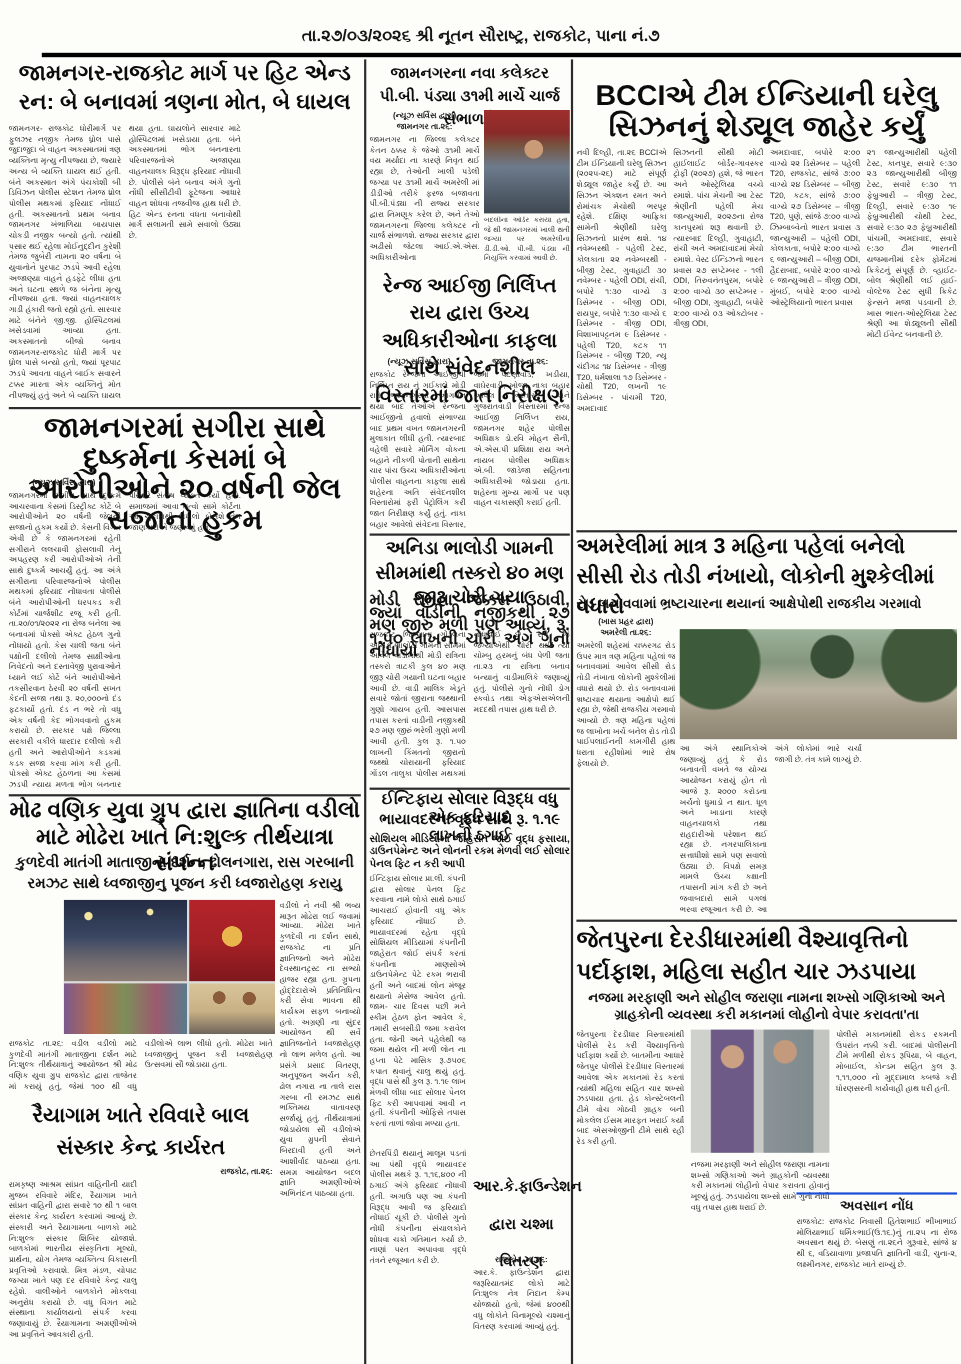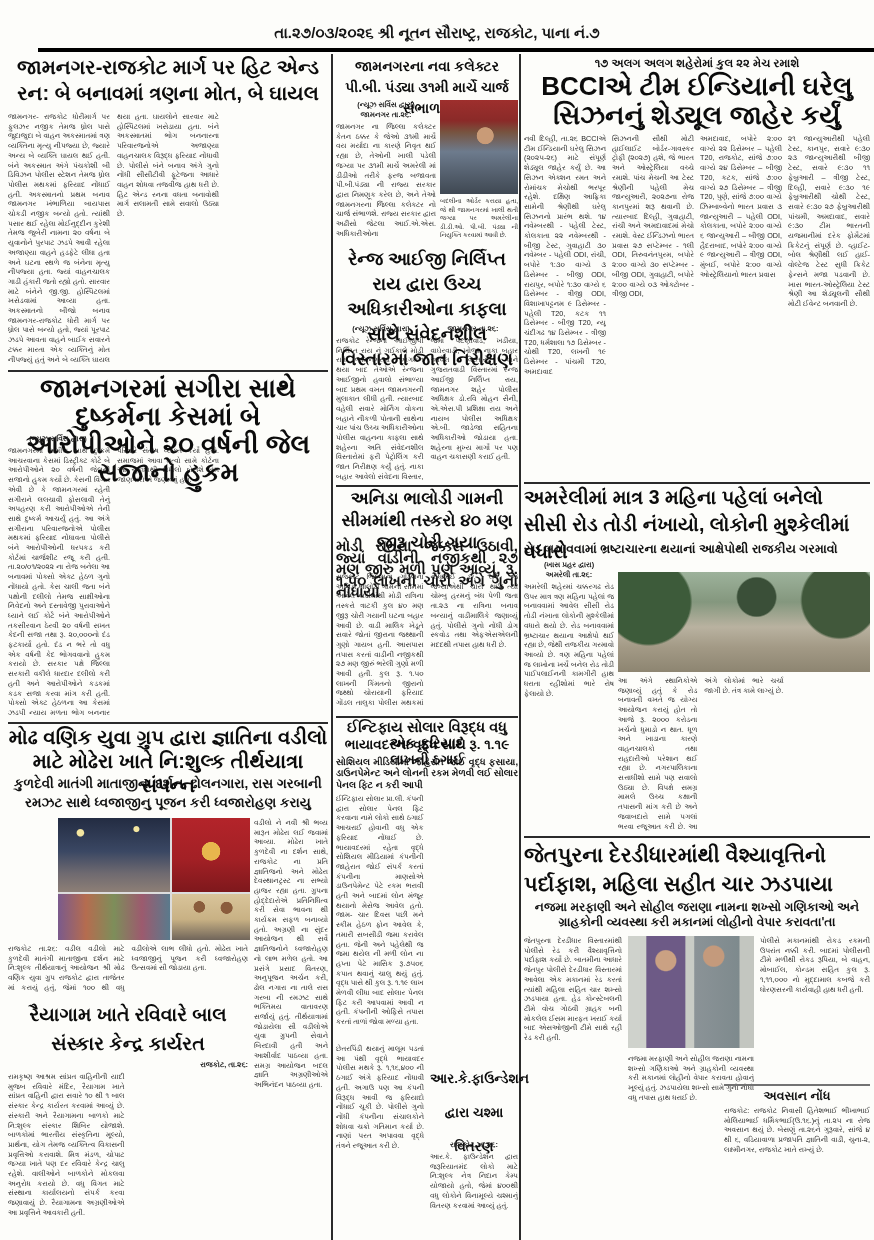--- a/index.html
+++ b/index.html
@@ -35,21 +35,21 @@
   .tile{position:absolute;}
   .t-night{background:radial-gradient(circle at 20% 20%,#f4e6a0 3%,rgba(0,0,0,0) 4%),
            radial-gradient(circle at 70% 15%,#f4e6a0 2.5%,rgba(0,0,0,0) 3.5%),
            linear-gradient(180deg,#232c42 0%,#3a4763 45%,#6f6a70 75%,#8d7f76 100%);}
   .t-deity{background:radial-gradient(circle at 50% 45%,#e8b64d 16%,rgba(0,0,0,0) 17%),
            linear-gradient(180deg,#b3242a 0%,#a32025 55%,#7e181c 100%);}
   .t-crowd{background:linear-gradient(90deg,#7a5a8c 0%,#b56c4f 25%,#7d8e5a 50%,#9c5a6e 75%,#5a7a8c 100%);}
   .t-men{background:radial-gradient(circle at 35% 28%,#8a5c3c 9%,rgba(0,0,0,0) 10%),
          radial-gradient(circle at 70% 30%,#8a5c3c 9%,rgba(0,0,0,0) 10%),
          linear-gradient(180deg,#d9c49a 0%,#c8b184 55%,#70655a 100%);}
-  .obit{border-top:2px solid #737373;}
+  .obit{border-top:2px solid #1d4ed8;}
   .obit-title{font-weight:800;font-size:12.5px;text-align:center;padding:3px 0 2px;}
 </style>
 </head>
 <body>
 
 <div id="page">
 
   <div class="abs center" style="top:24px;left:0;width:874px;font-size:15px;font-weight:800;">તા.૨૭/૦૩/૨૦૨૬ શ્રી નૂતન સૌરાષ્ટ્ર, રાજકોટ, પાના નં.૭</div>
   <div class="abs thick" style="top:48px;left:38px;width:836px;"></div>
 
@@ -106,21 +106,20 @@
   <div class="abs hl center" style="top:719px;left:336px;width:182px;font-size:14.5px;line-height:16px;">ઈન્ટિફાય સોલાર વિરૂદ્ધ વધુ એક ફરિયાદ</div>
   <div class="abs hl center" style="top:737px;left:336px;width:182px;font-size:13.5px;line-height:15px;">ભાયાવદરના વૃદ્ધ સાથે રૂ. ૧.૧૯ લાખની ઠગાઈ</div>
   <div class="abs sub" style="top:756px;left:336px;width:182px;font-size:9.4px;line-height:11.4px;text-align:justify;">સોશિયલ મીડિયામાં જાહેરાત જોઈ વૃદ્ધ ફસાયા, ડાઉનપેમેન્ટ અને લોનની રકમ મેળવી લઈ સોલાર પેનલ ફિટ ન કરી આપી</div>
   <div class="abs bd c2" style="top:794px;left:336px;width:182px;height:246px;">ઈન્ટિફાય સોલાર પ્રા.લી. કંપની દ્વારા સોલાર પેનલ ફિટ કરવાના નામે લોકો સાથે ઠગાઈ આચરાઈ હોવાની વધુ એક ફરિયાદ નોંધાઈ છે. ભાયાવદરમાં રહેતા વૃદ્ધે સોશિયલ મીડિયામાં કંપનીની જાહેરાત જોઈ સંપર્ક કરતાં કંપનીના માણસોએ ડાઉનપેમેન્ટ પેટે રકમ ભરાવી હતી અને બાદમાં લોન મંજૂર થયાનો મેસેજ આવેલ હતો. જામ- ચાર દિવસ પછી મને સ્કીમ હેઠળ ફોન આવેલ કે, તમારી સબસીડી જમા કરાવેલ હતા. જેની અને પહેલેથી જ જમા થયેલ ની મળી લોન ના હપ્તા પેટે માસિક રૂ.૭૫૦૬ કપાત થવાનું ચાલુ થયું હતું. વૃદ્ધ પાસે થી કુલ રૂ. ૧.૧૯ લાખ મેળવી લીધા બાદ સોલાર પેનલ ફિટ કરી આપવામાં આવી ન હતી. કંપનીની ઓફિસે તપાસ કરતાં તાળાં જોવા મળ્યા હતા.</div>
   <div class="abs bd" style="top:1044px;left:336px;width:88px;height:192px;">છેતરપિંડી થયાનું માલૂમ પડતાં આ પંથી વૃદ્ધે ભાયાવદર પોલીસ મથકે રૂ. ૧,૧૬,૪૦૦ ની ઠગાઈ અંગે ફરિયાદ નોંધાવી હતી. અગાઉ પણ આ કંપની વિરૂદ્ધ આવી જ ફરિયાદો નોંધાઈ ચૂકી છે. પોલીસે ગુનો નોંધી કંપનીના સંચાલકોને શોધવા ચક્રો ગતિમાન કર્યા છે. નાણાં પરત અપાવવા વૃદ્ધે તંત્રને રજૂઆત કરી છે.</div>
 
   <div class="abs hl center" style="top:1062px;left:430px;width:88px;font-size:13.5px;line-height:34px;">આર.કે.ફાઉન્ડેશન દ્વારા ચશ્મા વિતરણ</div>
   <div class="abs bl" style="top:1140px;left:430px;width:88px;">રાજકોટ, તા.૨૬:</div>
   <div class="abs bd" style="top:1152px;left:430px;width:88px;height:84px;">આર.કે. ફાઉન્ડેશન દ્વારા જરૂરિયાતમંદ લોકો માટે નિ:શુલ્ક નેત્ર નિદાન કેમ્પ યોજાયો હતો, જેમાં ૪૦૦થી વધુ લોકોને વિનામૂલ્યે ચશ્માનું વિતરણ કરવામાં આવ્યું હતું.</div>
 
-  <div class="abs sub center" style="top:57px;left:524px;width:346px;font-size:11.5px;">૧૭ અલગ અલગ શહેરોમાં કુલ ૨૨ મેચ રમાશે</div>
   <div class="abs hl center" style="top:72px;left:524px;width:346px;font-size:26px;line-height:29px;font-weight:700;">BCCIએ ટીમ ઈન્ડિયાની ઘરેલુ સિઝનનું શેડ્યૂલ જાહેર કર્યું</div>
   <div class="abs bd" style="top:134px;left:524px;width:82px;height:346px;">નવી દિલ્હી, તા.૨૬  BCCIએ ટીમ ઈન્ડિયાની ઘરેલુ સિઝન (૨૦૨૫-૨૬) માટે સંપૂર્ણ શેડ્યૂલ જાહેર કર્યું છે. આ સિઝન એક્શન રમત અને રોમાંચક મેચોથી ભરપૂર રહેશે. દક્ષિણ આફ્રિકા સામેની શ્રેણીથી ઘરેલુ સિઝનનો પ્રારંભ થશે.  ૧૪ નવેમ્બરથી - પહેલી ટેસ્ટ, કોલકાતા  ૨૨ નવેમ્બરથી - બીજી ટેસ્ટ, ગુવાહાટી  ૩૦ નવેમ્બર - પહેલી ODI, રાંચી, બપોરે ૧:૩૦ વાગ્યે  ૩ ડિસેમ્બર - બીજી ODI, રાયપુર, બપોરે ૧:૩૦ વાગ્યે  ૬ ડિસેમ્બર - ત્રીજી ODI, વિશાખાપટ્ટનમ  ૯ ડિસેમ્બર - પહેલી T20, કટક  ૧૧ ડિસેમ્બર - બીજી T20, ન્યૂ ચંદીગઢ  ૧૪ ડિસેમ્બર - ત્રીજી T20, ધર્મશાલા  ૧૭ ડિસેમ્બર - ચોથી T20, લખનૌ  ૧૯ ડિસેમ્બર - પાંચમી T20, અમદાવાદ</div>
   <div class="abs bd" style="top:134px;left:612px;width:82px;height:346px;">સિઝનની સૌથી મોટી હાઈલાઈટ બોર્ડર-ગાવસ્કર ટ્રોફી (૨૦૨૭) હશે, જે ભારત અને ઓસ્ટ્રેલિયા વચ્ચે રમાશે. પાંચ મેચની આ ટેસ્ટ શ્રેણીની પહેલી મેચ જાન્યુઆરી, ૨૦૨૭ના રોજ કાનપુરમાં શરૂ થવાની છે. ત્યારબાદ દિલ્હી, ગુવાહાટી, રાંચી અને અમદાવાદમાં મેચો રમાશે.  વેસ્ટ ઈન્ડિઝનો ભારત પ્રવાસ  ૨૭ સપ્ટેમ્બર - ૧લી ODI, તિરુવનંતપુરમ, બપોરે ૨:૦૦ વાગ્યે  ૩૦ સપ્ટેમ્બર - બીજી ODI, ગુવાહાટી, બપોરે ૨:૦૦ વાગ્યે  ૦૩ ઓક્ટોબર - ત્રીજી ODI,</div>
   <div class="abs bd" style="top:134px;left:700px;width:82px;height:346px;">અમદાવાદ, બપોરે ૨:૦૦ વાગ્યે  ૨૨ ડિસેમ્બર – પહેલી T20, રાજકોટ, સાંજે ૭:૦૦ વાગ્યે  ૨૪ ડિસેમ્બર – બીજી T20, કટક, સાંજે ૭:૦૦ વાગ્યે  ૨૭ ડિસેમ્બર – ત્રીજી T20, પુણે, સાંજે ૭:૦૦ વાગ્યે  ઝિમ્બાબ્વેનો ભારત પ્રવાસ  ૩ જાન્યુઆરી – પહેલી ODI, કોલકાતા, બપોરે ૨:૦૦ વાગ્યે  ૬ જાન્યુઆરી – બીજી ODI, હૈદરાબાદ, બપોરે ૨:૦૦ વાગ્યે  ૯ જાન્યુઆરી – ત્રીજી ODI, મુંબઈ, બપોરે ૨:૦૦ વાગ્યે  ઓસ્ટ્રેલિયાનો ભારત પ્રવાસ</div>
   <div class="abs bd" style="top:134px;left:788px;width:82px;height:346px;">૨૧ જાન્યુઆરીથી પહેલી ટેસ્ટ, કાનપુર, સવારે ૯:૩૦  ૨૩ જાન્યુઆરીથી બીજી ટેસ્ટ, સવારે ૯:૩૦  ૧૧ ફેબ્રુઆરી – ત્રીજી ટેસ્ટ, દિલ્હી, સવારે ૯:૩૦  ૧૯ ફેબ્રુઆરીથી ચોથી ટેસ્ટ, સવારે ૯:૩૦  ૨૭ ફેબ્રુઆરીથી પાંચમી, અમદાવાદ, સવારે ૯:૩૦  ટીમ ભારતની યજમાનીમાં દરેક ફોર્મેટમાં ક્રિકેટનું સંપૂર્ણ છે. વ્હાઈટ-બોલ શ્રેણીથી લઈ હાઈ-વોલ્ટેજ ટેસ્ટ સુધી ક્રિકેટ ફેન્સને મજા પડવાની છે. ખાસ ભારત-ઓસ્ટ્રેલિયા ટેસ્ટ શ્રેણી આ શેડ્યૂલની સૌથી મોટી ઈવેન્ટ બનવાની છે.</div>
 
   <div class="abs hrule" style="top:482px;left:524px;width:346px;"></div>
 
   <div class="abs hl" style="top:484px;left:524px;width:346px;font-size:19.5px;line-height:27px;">અમરેલીમાં માત્ર 3 મહિના પહેલાં બનેલો સીસી રોડ તોડી નંખાયો, લોકોની મુશ્કેલીમાં વધારો</div>
   <div class="abs sub" style="top:542px;left:524px;width:346px;font-size:12.5px;">રોડ બનાવવામાં ભ્રષ્ટાચારના થયાનાં આક્ષેપોથી રાજકીય ગરમાવો</div>

